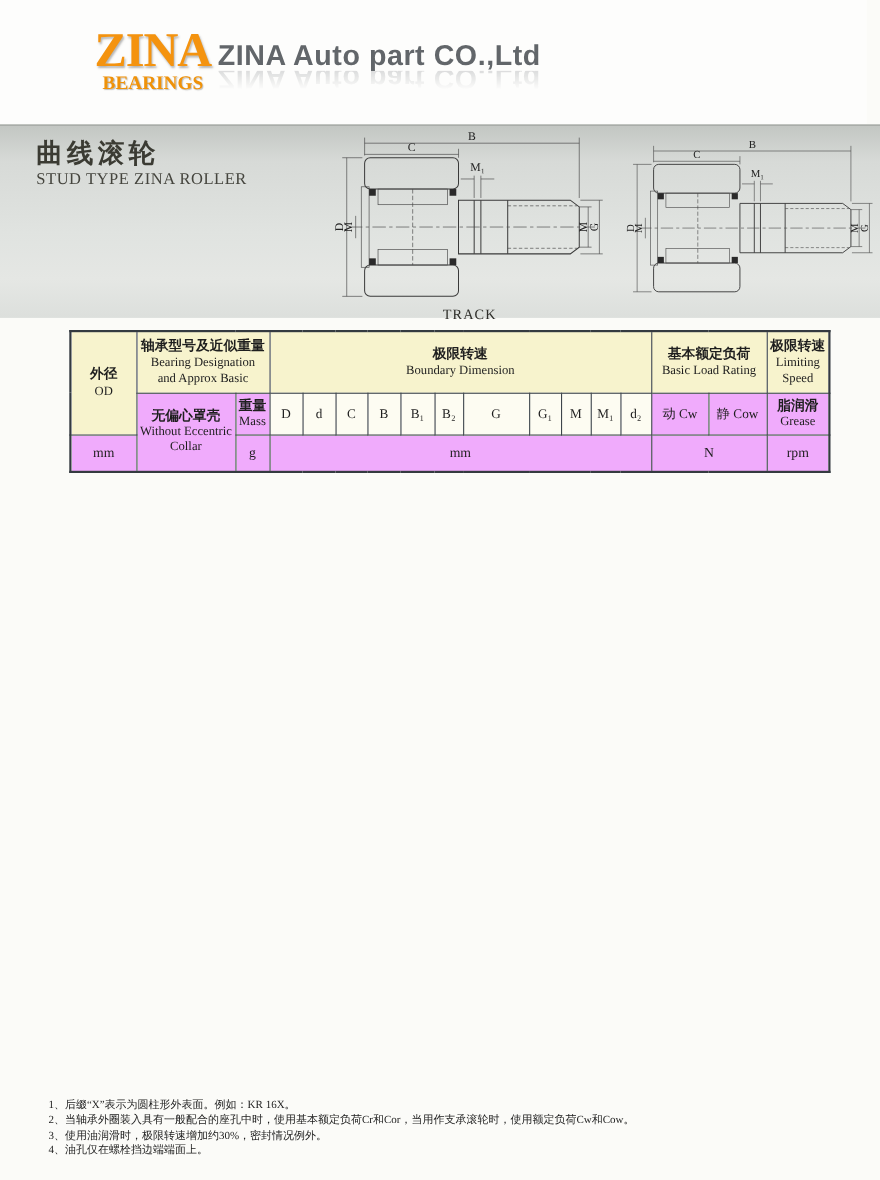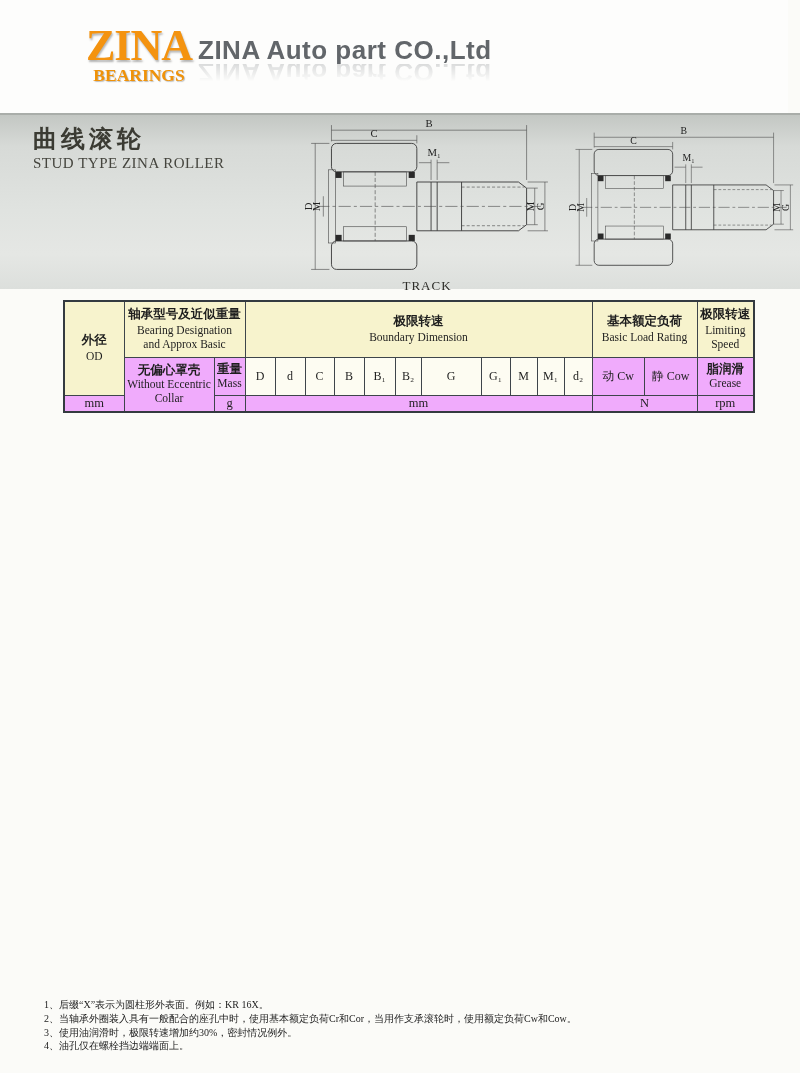--- a/index.html
+++ b/index.html
@@ -63,21 +63,21 @@
   
   .table-wrap { position:absolute; left:63px; top:300px; }
   table { border-collapse:collapse; table-layout:fixed; width:690px; }
   th,td {
     border:1px solid #3e454b; text-align:center; vertical-align:middle;
     font-family:"Liberation Serif","DejaVu Serif",serif; overflow:hidden;
   }
   table { border:2px solid #343a40; }
   thead .r1 th { height:56px; background:#f7f3cd; font-size:12px; font-weight:normal; line-height:1.25; }
   thead .r2 th { height:38px; font-size:12px; font-weight:normal; line-height:1.2; }
-  thead .r3 th { height:16px; font-size:12.5px; font-weight:normal; }
+  thead .r3 th { height:34px; font-size:12.5px; font-weight:normal; }
   th .cn { font-weight:bold; font-size:12.5px; display:block; }
   th .en { font-size:11.5px; display:block; }
   .bg-yellow { background:#f7f3cd; }
   .bg-lav { background:#f0abfc; }
   .bg-dim { background:#fdfcf2; font-size:13px; }
 
   
   .notes { position:absolute; left:44px; top:998px; width:740px; }
   .note-line { font-size:10px; line-height:1.38; color:#1c1c1c; white-space:nowrap; }
 

